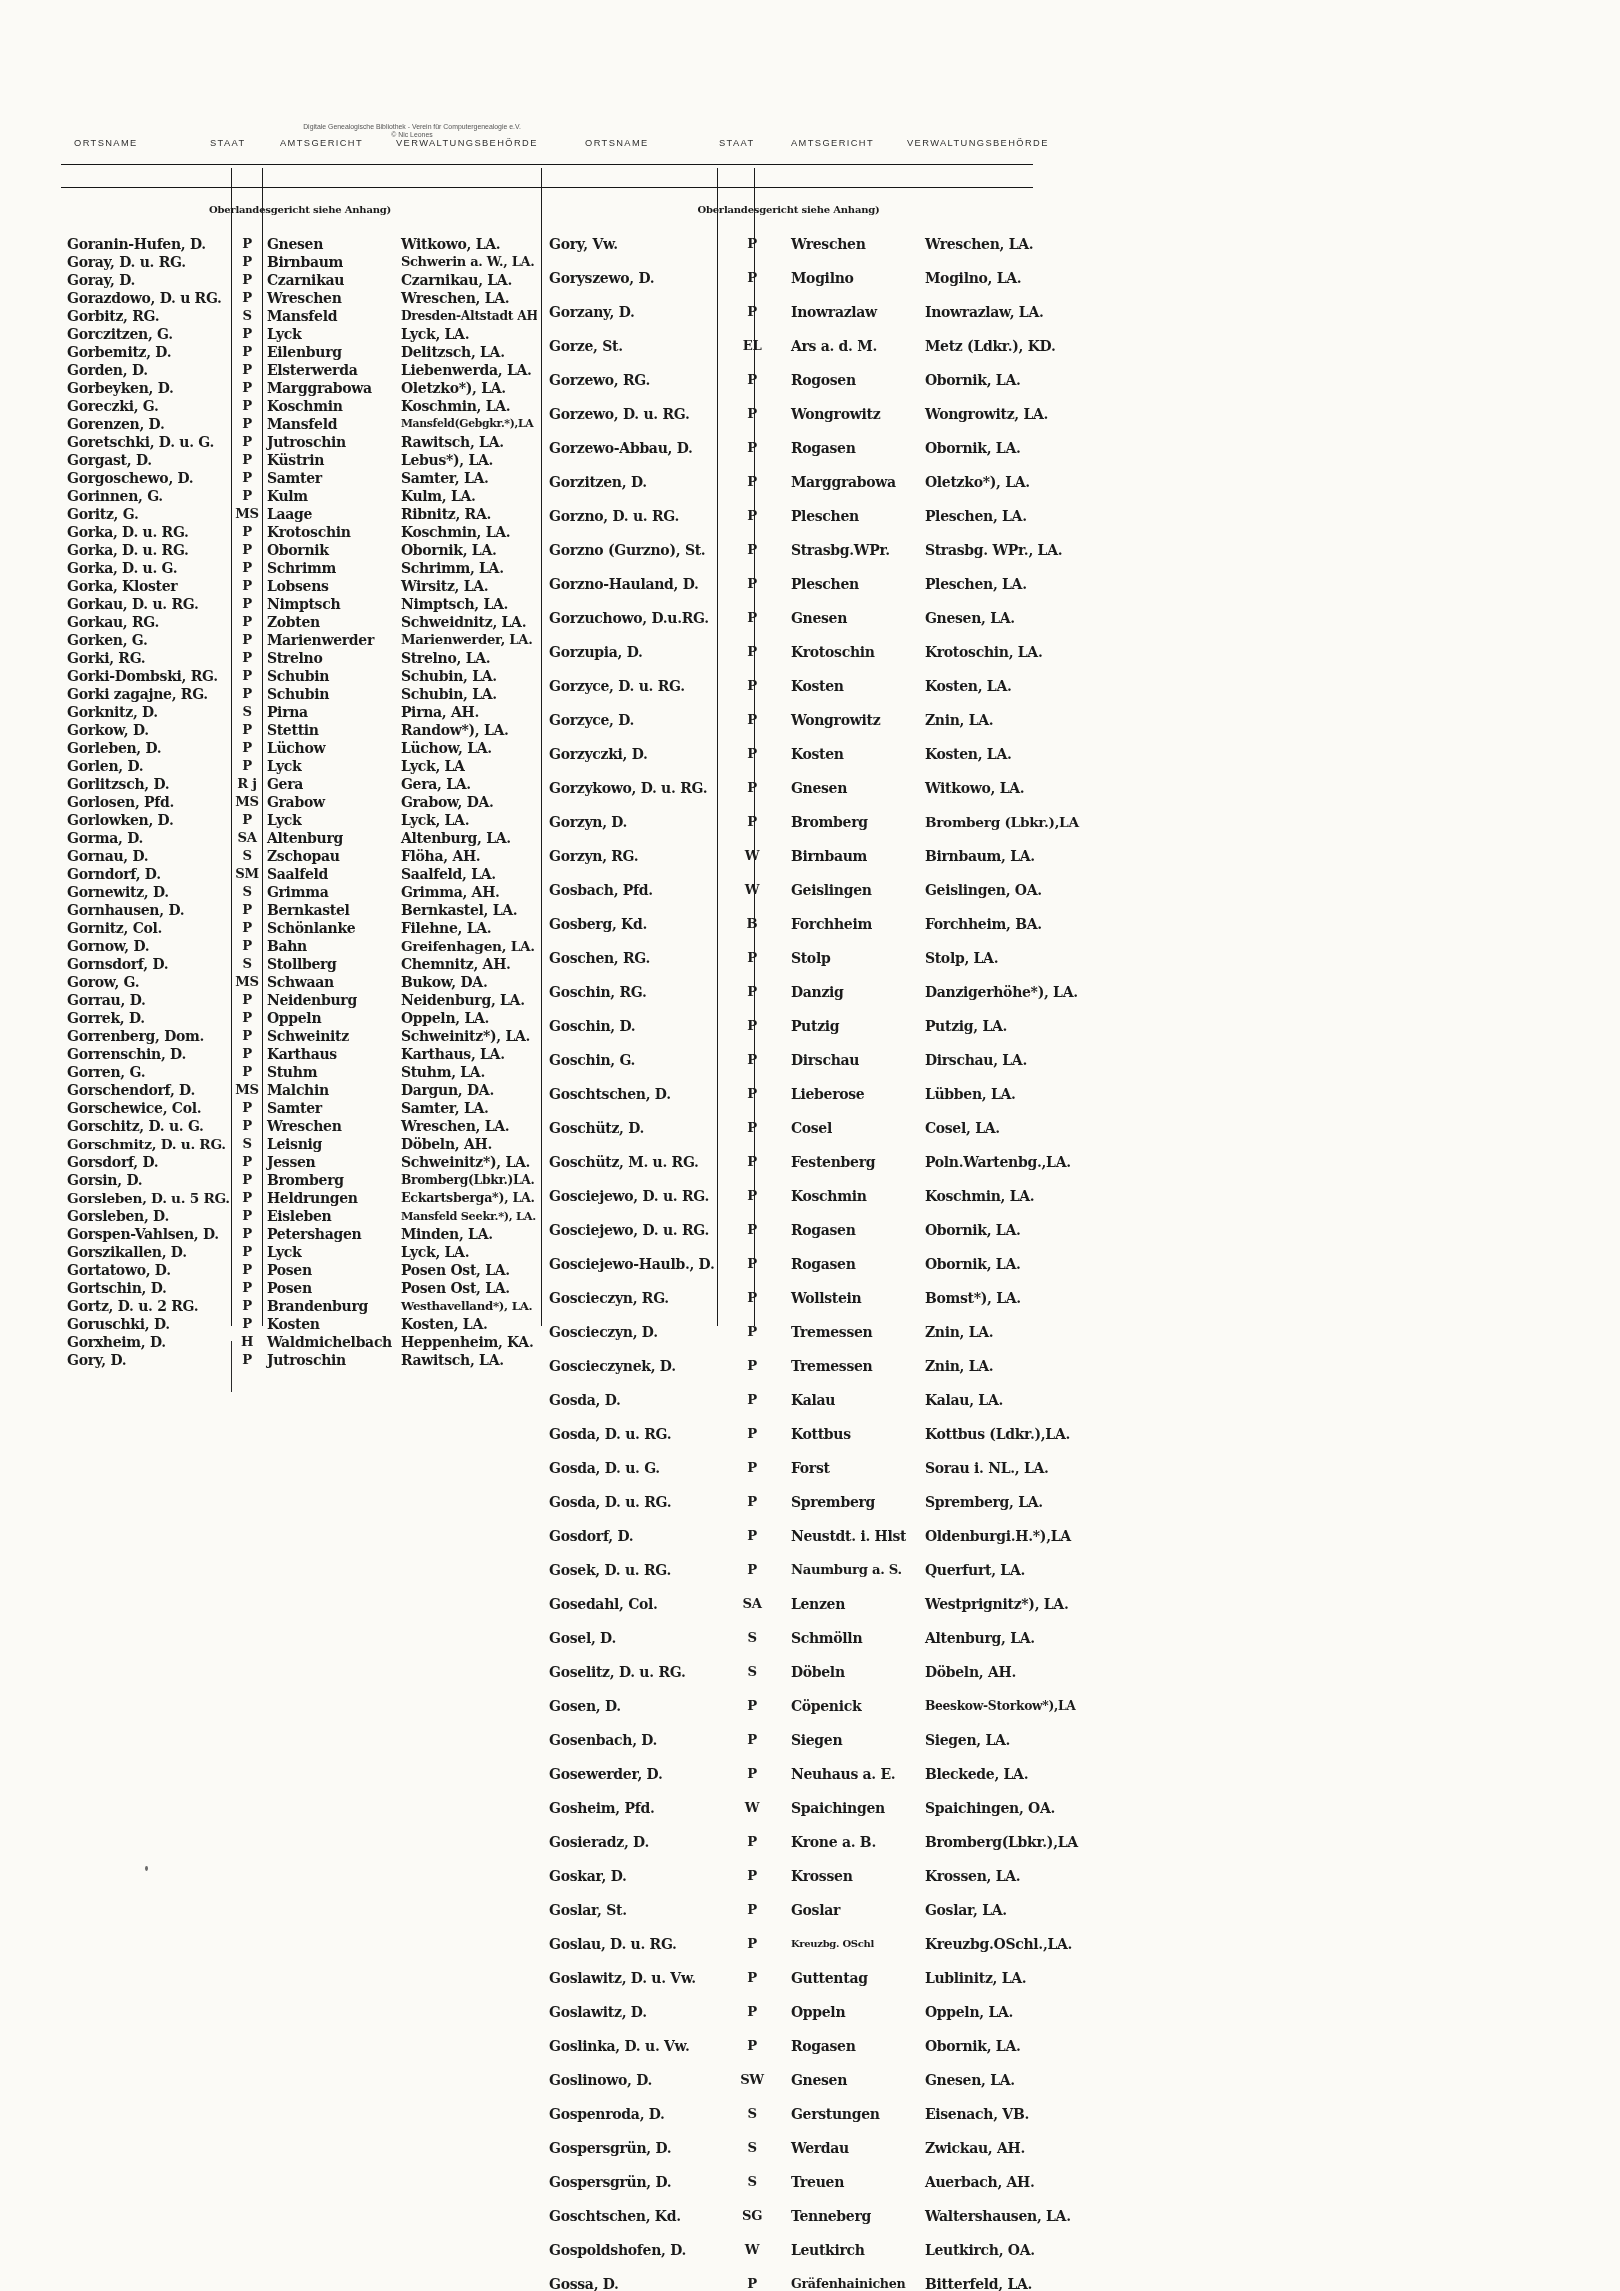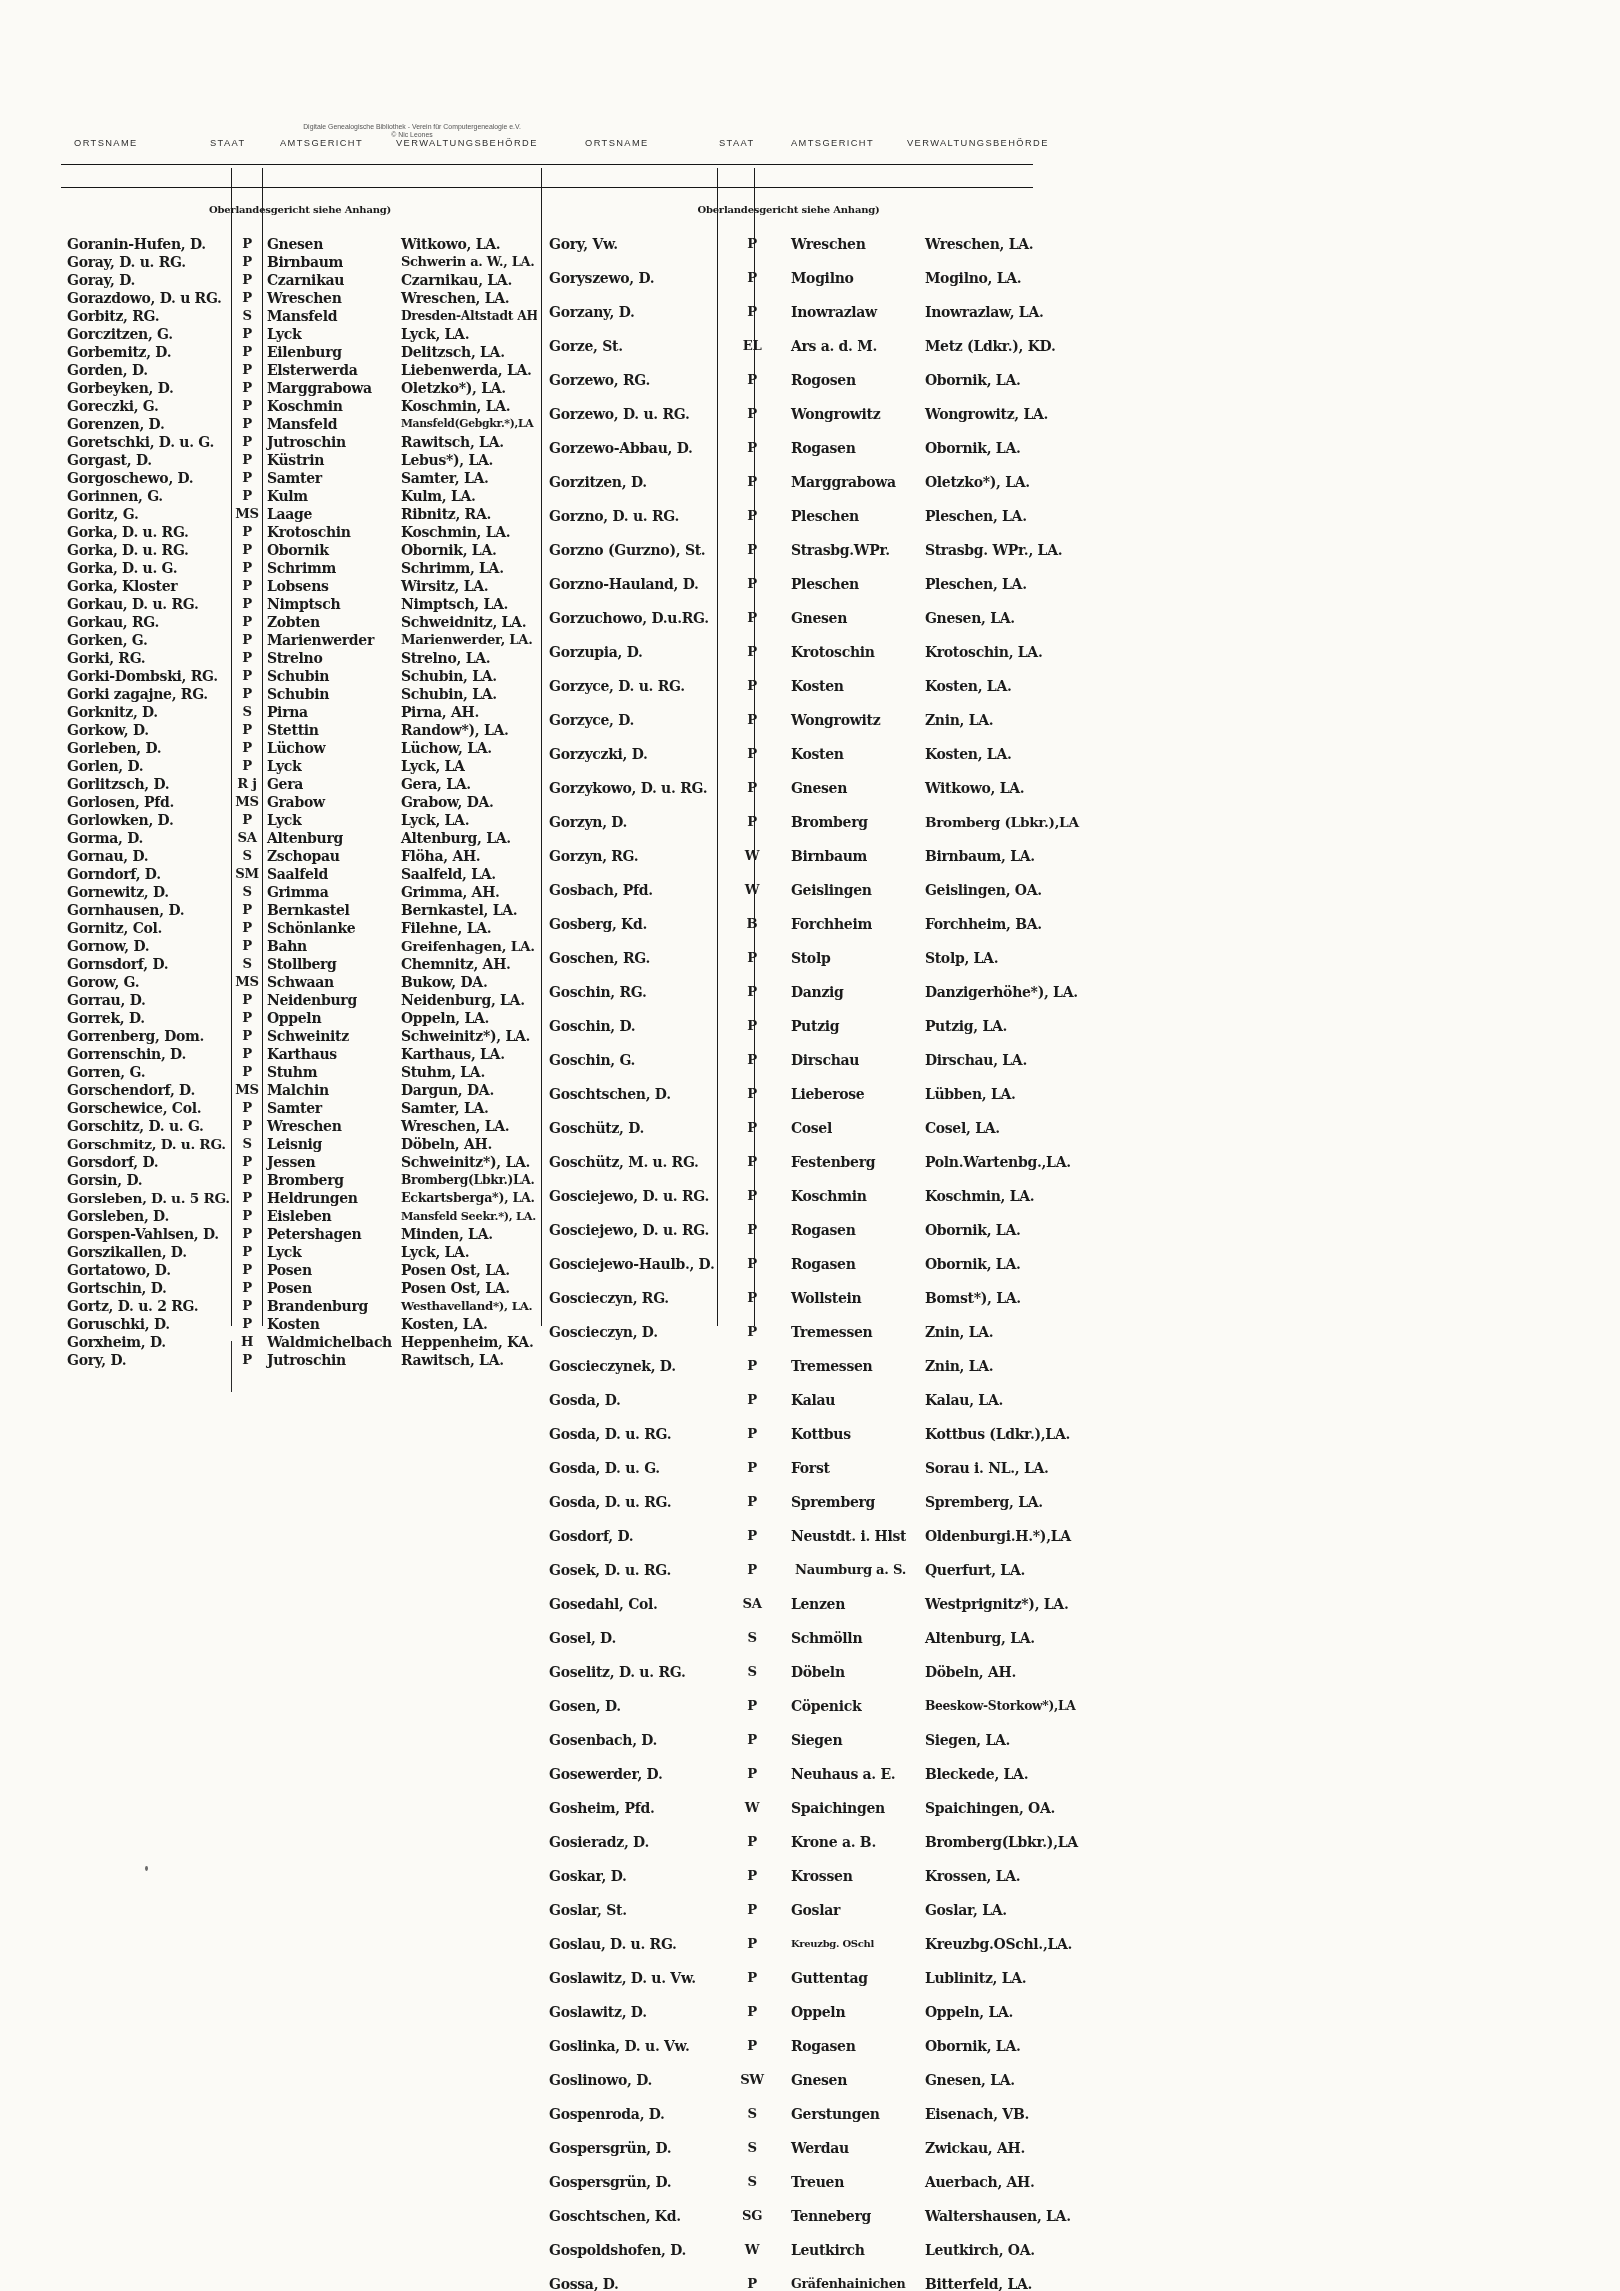--- a/index.html
+++ b/index.html
@@ -599,21 +599,21 @@
       <div class="cell c-amts fit">Spremberg</div>
       <div class="cell c-verw fit">Spremberg, LA.</div>
 
       <div class="cell c-ort fit">Gosdorf, D.</div>
       <div class="cell c-staat">P</div>
       <div class="cell c-amts fit" style="font-size: 14px; text-align: right;">Neustdt. i. Hlst.</div>
       <div class="cell c-verw fit">Oldenburgi.H.*),LA</div>
 
       <div class="cell c-ort fit">Gosek, D. u. RG.</div>
       <div class="cell c-staat">P</div>
-      <div class="cell c-amts fit" style="font-size: 13.2px; text-align: right;">Naumburg a. S.</div>
+      <div class="cell c-amts fit" style="font-size: 13.2px;">Naumburg a. S.</div>
       <div class="cell c-verw fit">Querfurt, LA.</div>
 
       <div class="cell c-ort fit">Gosedahl, Col.</div>
       <div class="cell c-staat">SA</div>
       <div class="cell c-amts fit">Lenzen</div>
       <div class="cell c-verw fit">Westprignitz*), LA.</div>
 
       <div class="cell c-ort fit">Gosel, D.</div>
       <div class="cell c-staat">S</div>
       <div class="cell c-amts fit">Schmölln</div>

